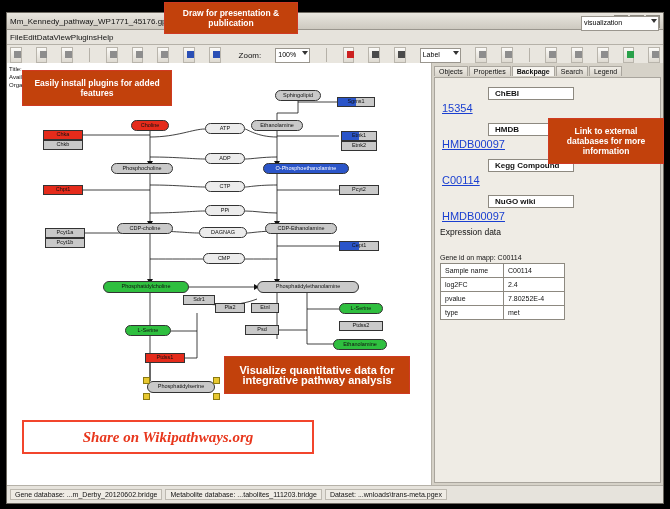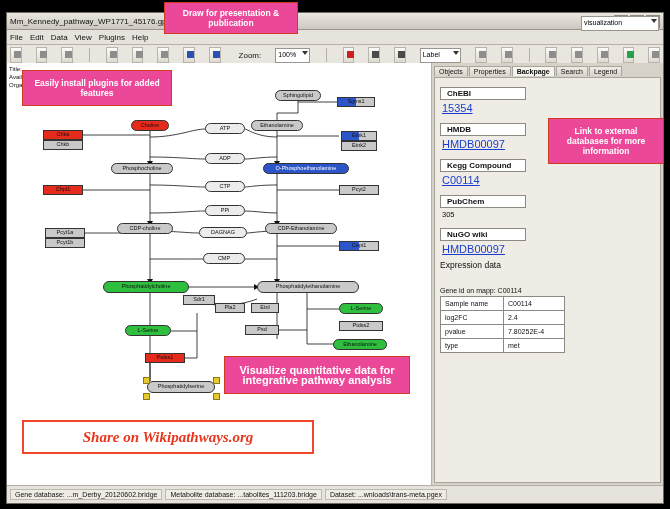--- a/index.html
+++ b/index.html
@@ -8,21 +8,21 @@
 
   .app{position:absolute;left:6px;top:12px;width:658px;height:492px;background:#d6d2c8;border:1px solid #6e6a62;box-sizing:border-box;}
 
   
   .titlebar{height:16px;background:linear-gradient(#e9e6df,#cdc9c0);border-bottom:1px solid #9a968e;display:flex;align-items:center;padding:0 3px;font-size:8px;color:#111;}
   .titlebar .tname{flex:1;overflow:hidden;white-space:nowrap;}
   .winbtns{display:flex;gap:2px;}
   .winbtn{width:12px;height:11px;border:1px solid #8d8980;background:linear-gradient(#f4f2ed,#d7d3ca);font-size:7px;line-height:10px;text-align:center;color:#222;}
 
   
-  .menubar{height:14px;background:#e6e3dc;border-bottom:1px solid #b5b1a8;display:flex;align-items:center;padding-left:3px;font-size:8px;color:#111;gap:7px;}
+  .menubar{height:14px;background:#e6e3dc;border-bottom:1px solid #b5b1a8;display:flex;align-items:center;padding-left:3px;font-size:8px;color:#111;}
 
   
   .toolbar{height:20px;background:#e9e6df;border-bottom:1px solid #b5b1a8;display:flex;align-items:center;padding:0 3px;gap:14px;font-size:8px;}
   .tbtn{width:14px;height:14px;border:1px solid #b9b5ac;background:linear-gradient(#fbfaf7,#dedad1);display:inline-block;position:relative;}
   .tbtn.sq-red::after{content:'';position:absolute;left:3px;top:3px;width:7px;height:7px;background:#cc2020;}
   .tbtn.sq-blue::after{content:'';position:absolute;left:3px;top:3px;width:7px;height:7px;background:#2a4fb5;}
   .tbtn.sq-gray::after{content:'';position:absolute;left:3px;top:3px;width:7px;height:7px;background:#8d8d8d;}
   .tbtn.sq-green::after{content:'';position:absolute;left:3px;top:3px;width:7px;height:7px;background:#29a14a;}
   .tbtn.sq-dark::after{content:'';position:absolute;left:3px;top:3px;width:7px;height:7px;background:#4a4a4a;}
   .tsep{width:1px;height:14px;background:#b5b1a8;margin:0 2px;}
@@ -41,21 +41,21 @@
 
   .infoleft{position:absolute;left:2px;top:2px;font-size:6px;color:#111;line-height:8px;}
 
   
   .tabs{display:flex;align-items:flex-end;height:13px;padding-left:2px;gap:1px;background:#d6d2c8;}
   .tab{font-size:7px;padding:1px 4px 1px 4px;border:1px solid #a9a59d;border-bottom:none;background:linear-gradient(#efece5,#d9d5cc);color:#111;}
   .tab.active{background:#f6f4ef;font-weight:bold;}
   .panelbox{position:absolute;left:2px;top:14px;right:2px;bottom:2px;background:#efece5;border:1px solid #a9a59d;overflow:hidden;padding:4px 5px;box-sizing:border-box;}
 
   .dbsec{margin-bottom:4px;}
-  .dbhdr{display:inline-block;background:#fff;border:1px solid #8d8980;font-size:8px;font-weight:bold;padding:1px 6px;min-width:72px;color:#111;}
+  .dbhdr{display:inline-block;background:#fff;border:1px solid #8d8980;font-size:8px;font-weight:bold;padding:1px 6px;min-width:72px;color:#111;margin-left:48px;}
   .dblink{font-size:11px;color:#1a3fd0;text-decoration:underline;margin:2px 0 0 2px;display:block;}
   .dbtext{font-size:7.5px;color:#111;margin:2px 0 0 2px;display:block;}
 
   .exptitle{font-size:8.5px;font-weight:normal;color:#111;margin:5px 0 17px 0;}
   .geneline{font-size:7px;color:#111;margin-bottom:2px;}
   table.exp{border-collapse:collapse;font-size:7px;}
   table.exp td{border:1px solid #8d8980;background:#fff;padding:1px 4px;height:11px;color:#111;}
   table.exp td.k{width:54px;}
   table.exp td.v{width:52px;}
 
@@ -69,21 +69,21 @@
   .gene.red{background:#e52b1b;}
   .gene.split{background:linear-gradient(90deg,#2b55c9 50%,#c9c9c9 50%);}
   .met{border:1px solid #333;background:#c9c9c9;border-radius:8px;height:11px;}
   .met.red{background:#e52b1b;}
   .met.green{background:#2fbf3f;}
   .met.blue{background:#2b55c9;color:#fff;}
   .met.white{background:#ececec;}
   svg.edges{position:absolute;left:0;top:0;width:424px;height:430px;}
 
   
-  .callout{position:absolute;background:#ec4899;border:1px solid #cf3a22;color:#fff;font-weight:bold;text-align:center;display:flex;align-items:center;justify-content:center;padding:4px 6px;box-sizing:border-box;}
+  .callout{position:absolute;background:#c2410c;border:1px solid #cf3a22;color:#fff;font-weight:bold;text-align:center;display:flex;align-items:center;justify-content:center;padding:4px 6px;box-sizing:border-box;}
   .callout.white{background:#fff;border:2px solid #f2452c;color:#e8361c;}
 
   .selmark{position:absolute;width:5px;height:5px;background:#e8c830;border:1px solid #8a7a10;}
 </style>
 </head>
 <body>
 
 <div id="root">
   <div class="app">
 
@@ -267,24 +267,20 @@
           </div>
           <div class="dbsec">
             <div class="dbhdr">HMDB</div>
             <a class="dblink" href="#">HMDB00097</a>
           </div>
           <div class="dbsec">
             <div class="dbhdr">Kegg Compound</div>
             <a class="dblink" href="#">C00114</a>
           </div>
           <div class="dbsec">
-            <div class="dbhdr">PubChem</div>
-            <span class="dbtext">305</span>
-          </div>
-          <div class="dbsec">
             <div class="dbhdr">NuGO wiki</div>
             <a class="dblink" href="#">HMDB00097</a>
           </div>
 
           <div class="exptitle">Expression data</div>
           <div class="geneline">Gene id on mapp: C00114</div>
           <table class="exp">
             <tbody>
                 <tr>
               <td class="k">Sample name</td>

